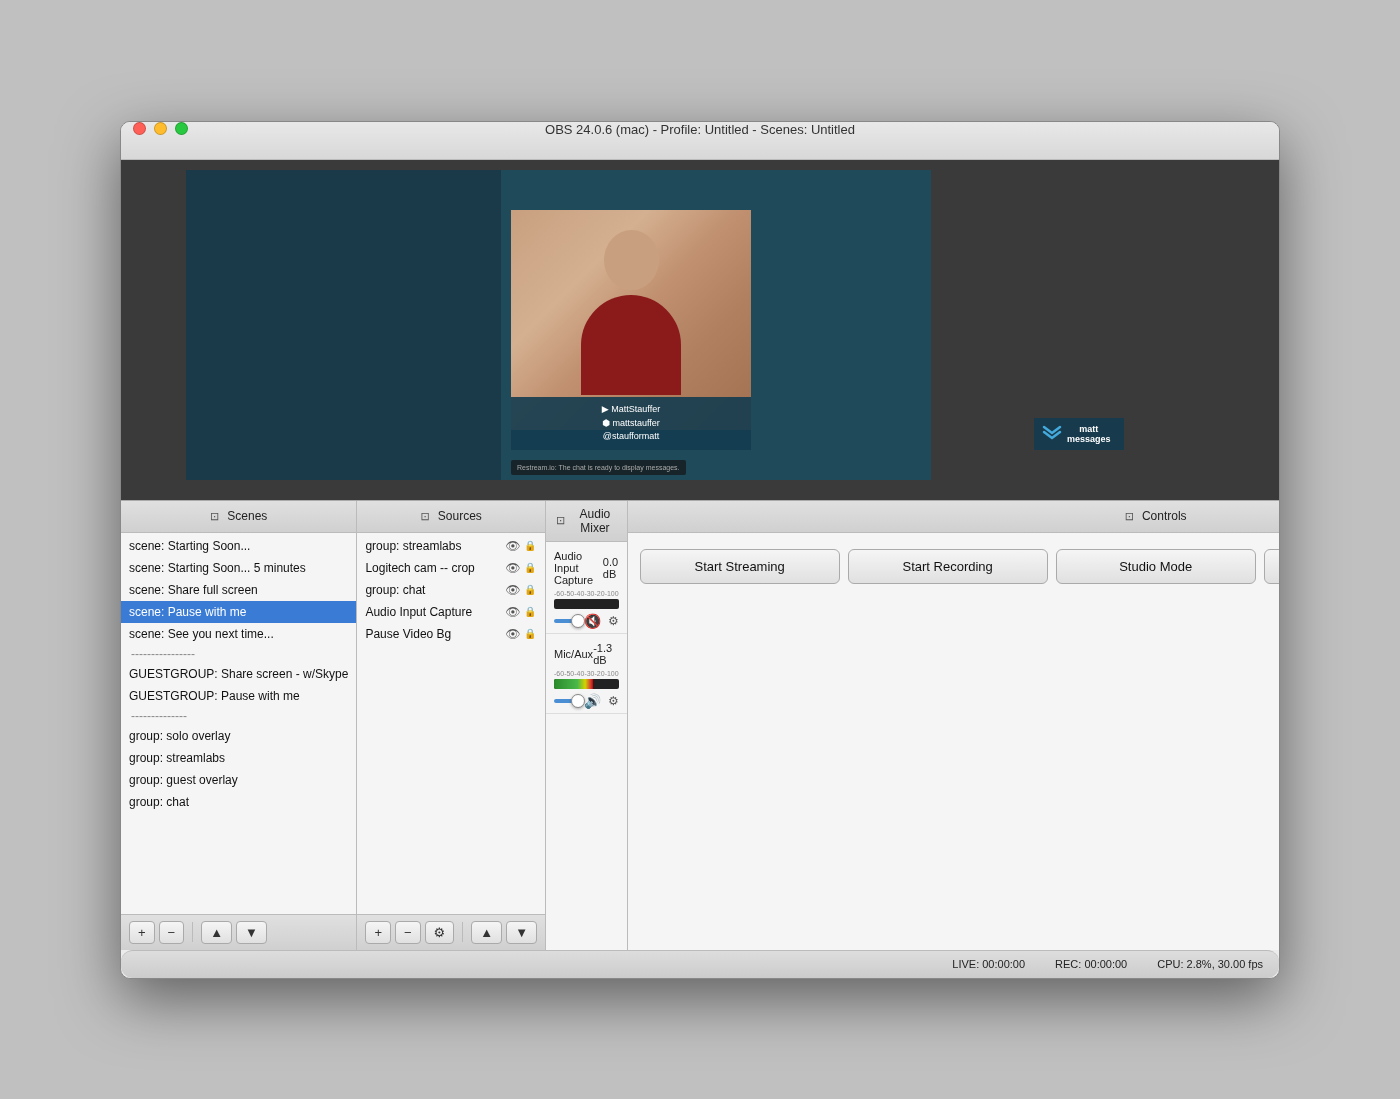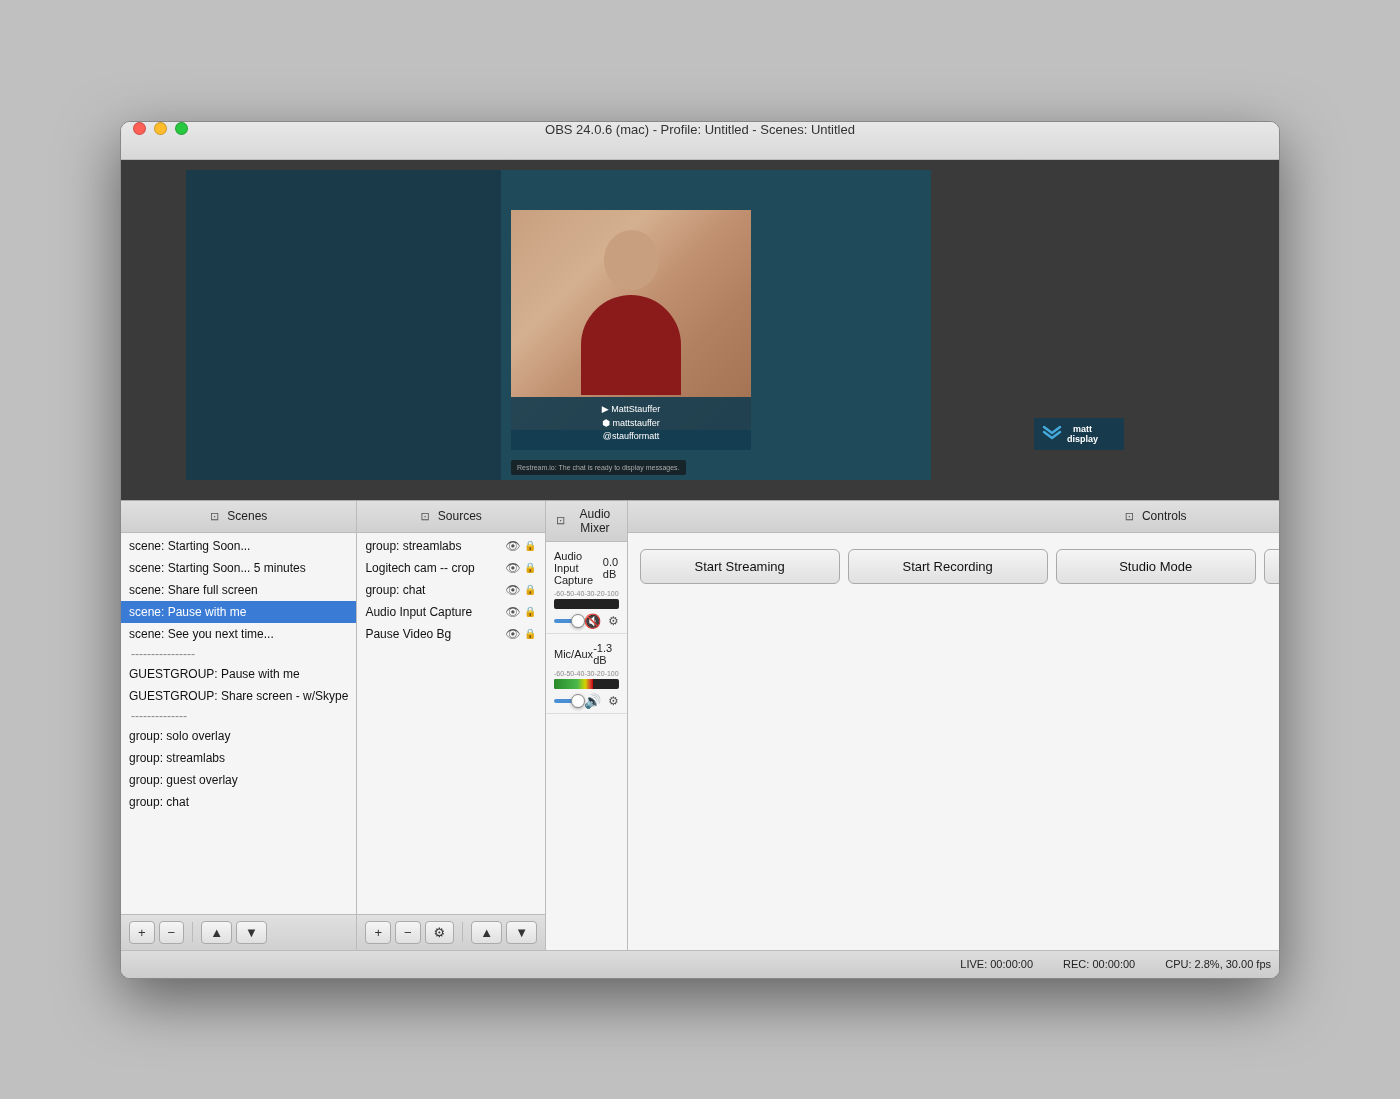--- a/index.html
+++ b/index.html
@@ -329,28 +329,29 @@
       font-size: 13px;
       color: #111;
       cursor: pointer;
       text-align: center;
       font-weight: 400;
     }
     
     .status-bar {
       background: linear-gradient(to bottom, #ddd, #ccc);
       border-top: 1px solid #bbb;
-      padding: 5px 8px;
+      padding: 5px 16px;
       display: flex;
       justify-content: flex-end;
       gap: 30px;
       font-size: 11px;
       color: #222;
       min-height: 28px;
       align-items: center;
+      border-radius: 12px;
     }
     .lock-icon { font-size: 10px; color: #888; }
     .eye-icon { font-size: 12px; color: #555; }
   </style>
 </head>
 <body>
 
 <div class="window">
 
   <div class="title-bar">
@@ -383,21 +384,21 @@
       </div>
       <div class="overlay-logo">
         <div style="display:flex;flex-direction:column;align-items:flex-start;">
           <svg width="20" height="16" viewBox="0 0 20 16" style="margin-bottom:2px;">
             <path d="M2 2L10 8L18 2" stroke="#4ad" stroke-width="2.5" fill="none" stroke-linecap="round"></path>
             <path d="M2 7L10 13L18 7" stroke="#4ad" stroke-width="2.5" fill="none" stroke-linecap="round"></path>
           </svg>
         </div>
         <div>
           <div>matt</div>
-          <div>display</div>
+          <div>messages</div>
         </div>
       </div>
       <div class="restream-badge">
         <span style="font-size:7px;color:#aaa;">Restream.io: The chat is ready to display messages.</span>
       </div>
     </div>
   </div>
 
   <div class="bottom-panel">
 
@@ -406,22 +407,22 @@
         <span class="panel-header-icon">⊡</span>
         <span>Scenes</span>
       </div>
       <div class="panel-content">
         <div class="list-item">scene: Starting Soon...</div>
         <div class="list-item">scene: Starting Soon... 5 minutes</div>
         <div class="list-item">scene: Share full screen</div>
         <div class="list-item selected">scene: Pause with me</div>
         <div class="list-item">scene: See you next time...</div>
         <div class="list-item separator">----------------</div>
+        <div class="list-item">GUESTGROUP: Share screen - w/Skype</div>
         <div class="list-item">GUESTGROUP: Pause with me</div>
-        <div class="list-item">GUESTGROUP: Share screen - w/Skype</div>
         <div class="list-item separator">--------------</div>
         <div class="list-item">group: solo overlay</div>
         <div class="list-item">group: streamlabs</div>
         <div class="list-item">group: guest overlay</div>
         <div class="list-item">group: chat</div>
       </div>
       <div class="panel-toolbar">
         <button class="toolbar-btn">+</button>
         <button class="toolbar-btn">−</button>
         <div class="toolbar-divider"></div>

